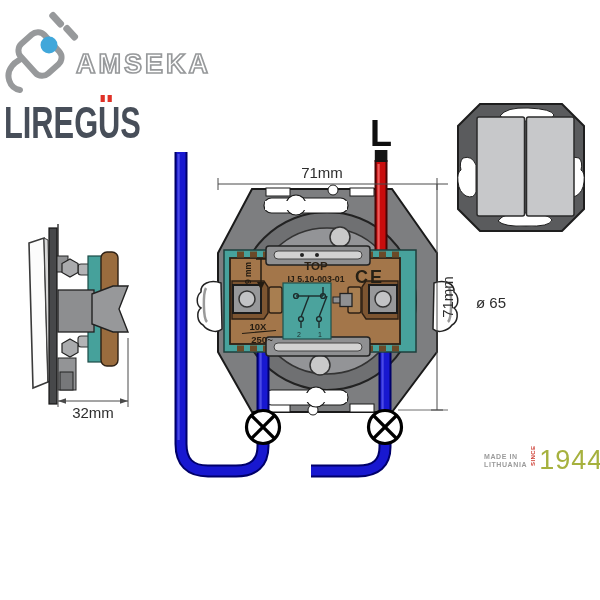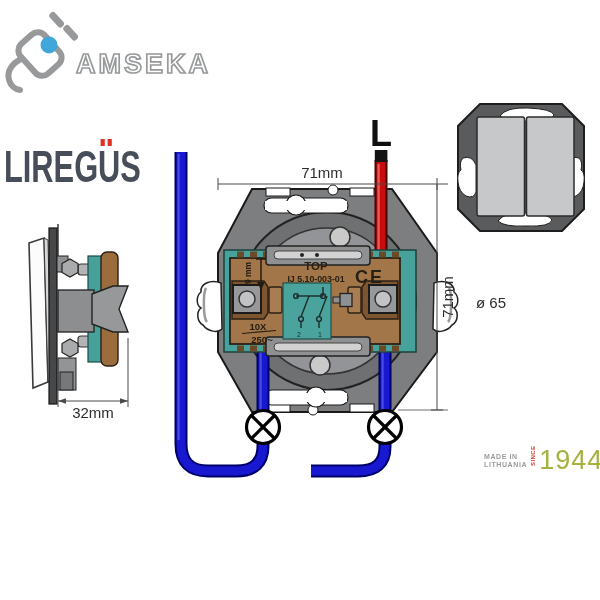--- a/index.html
+++ b/index.html
@@ -1,21 +1,21 @@
 <!DOCTYPE html>
 <html><head>
 <meta charset="utf-8">
 <style>
   html,body{margin:0;padding:0;background:#fff;}
   .page{position:relative;width:600px;height:600px;background:#ffffff;overflow:hidden;
         font-family:"Liberation Sans",sans-serif;}
   svg text{font-family:"Liberation Sans","DejaVu Sans",sans-serif;}
   .amseka-svg{position:absolute;left:4px;top:2px;}
   .main-svg{position:absolute;left:0;top:0;}
-  .liregus{position:absolute;left:4px;top:94px;padding-top:7px;margin-top:44px;}
+  .liregus{position:absolute;left:4px;top:94px;padding-top:7px;}
   .liregus-text{font-size:44px;font-weight:bold;color:#474e59;transform:scaleX(0.70);
       transform-origin:0 0;line-height:1;white-space:nowrap;}
   .u-rel{position:relative;display:inline-block;}
   .dots{position:absolute;top:-6px;left:4px;display:flex;gap:4px;}
   .dot{width:6px;height:7px;background:#e03127;}
   .badge{position:absolute;left:484px;top:447px;display:flex;align-items:center;gap:2px;}
   .made{font-size:7px;font-weight:bold;color:#9b9b9b;letter-spacing:0.6px;line-height:8px;}
   .since{font-size:6px;color:#cf4238;font-weight:bold;transform:rotate(-90deg);
       width:10px;margin:0 -1px;letter-spacing:0.4px;}
   .year{font-size:27px;color:#a6b13e;letter-spacing:1px;line-height:1;font-weight:400;}

